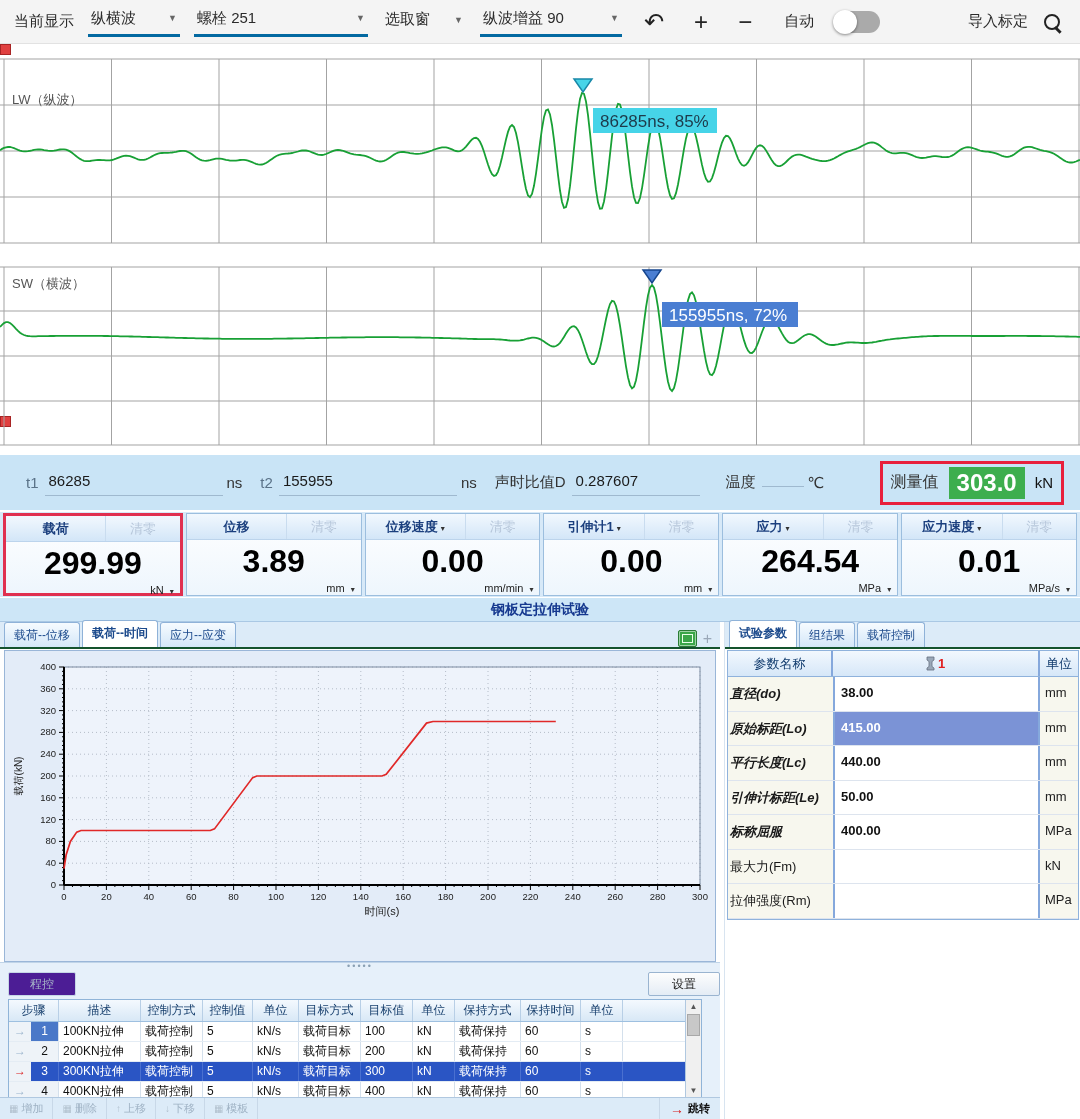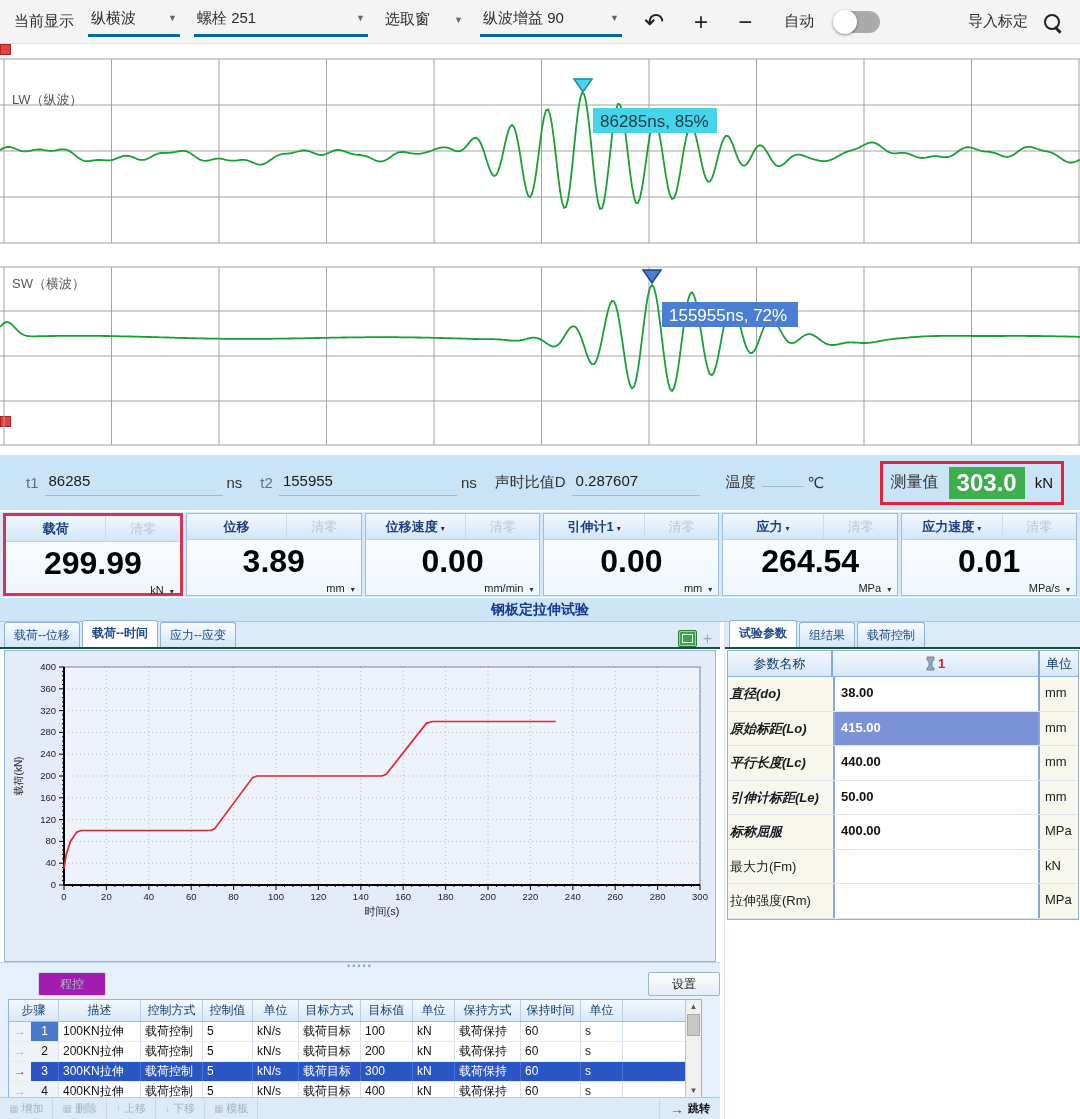--- a/index.html
+++ b/index.html
@@ -87,21 +87,21 @@
   .pval.sel{background:#7b93d6;color:#fff;}
   .punit{font-size:13px;color:#222;padding:8px 0 0 5px;}
   
   .prog{position:absolute;left:0;top:962px;width:720px;height:157px;background:#e6f0fa;
         border-top:1px solid #c0d4e8;box-sizing:border-box;}
   .splitdots{position:absolute;top:0;left:50%;transform:translateX(-50%);color:#8aa0b4;
              font-size:9px;letter-spacing:2px;line-height:6px;}
   .btn{position:absolute;height:24px;font-size:12px;text-align:center;line-height:22px;
        border:1px solid #9ab4d0;border-radius:2px;background:linear-gradient(#fdfdfd,#e4ecf5);
        box-sizing:border-box;cursor:pointer;}
-  .btn.disabled{color:#a8b8c8;background:#a21caf;border-color:#c6d6e6;margin-left:30px;}
+  .btn.disabled{color:#a8b8c8;background:#4c1d95;border-color:#c6d6e6;}
   .stable{position:absolute;left:8px;top:36px;width:694px;height:99px;background:#fff;
           border:1px solid #90b4d8;box-sizing:border-box;}
   .sgrid{margin-right:15px;}
   .shead{display:grid;height:21px;background:linear-gradient(#f4f9fe,#d8e8f6);border-bottom:1px solid #9ec0e0;}
   .shcell{font-size:12px;color:#18406e;text-align:center;line-height:20px;border-right:1px solid #b8cfe6;
           overflow:hidden;white-space:nowrap;}
   .srow{display:grid;height:19px;border-bottom:1px solid #e4ecf4;cursor:pointer;}
   .scell{font-size:12px;color:#111;line-height:18px;padding-left:4px;border-right:1px solid #d4e0ec;
          overflow:hidden;white-space:nowrap;background:#fff;}
   .snocell{display:flex;padding-left:0;background:#eef3f8;}

